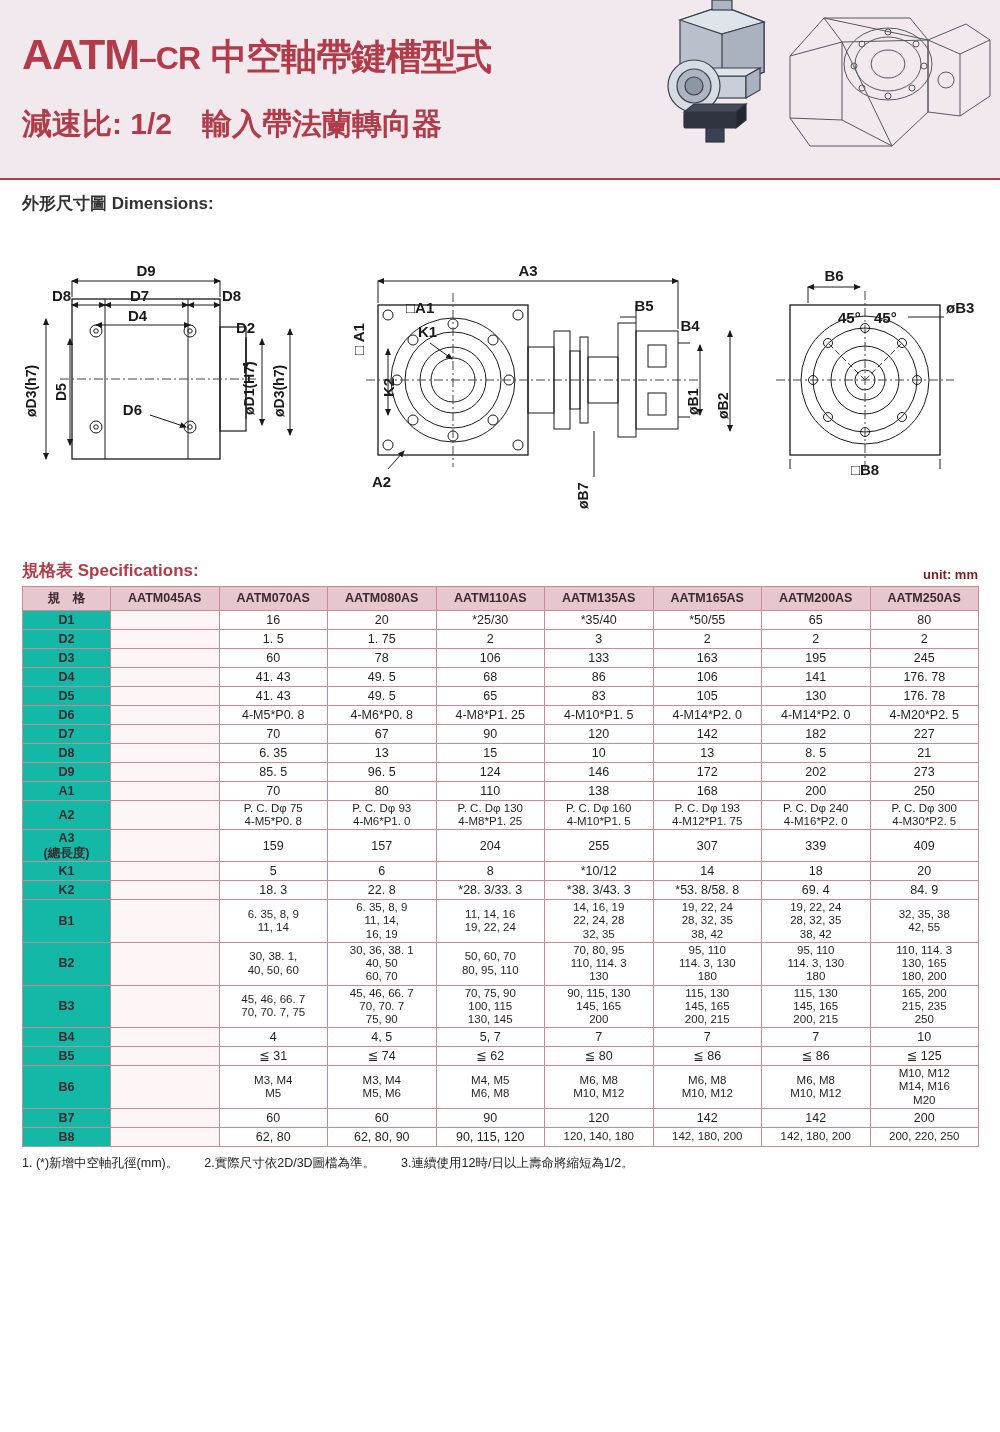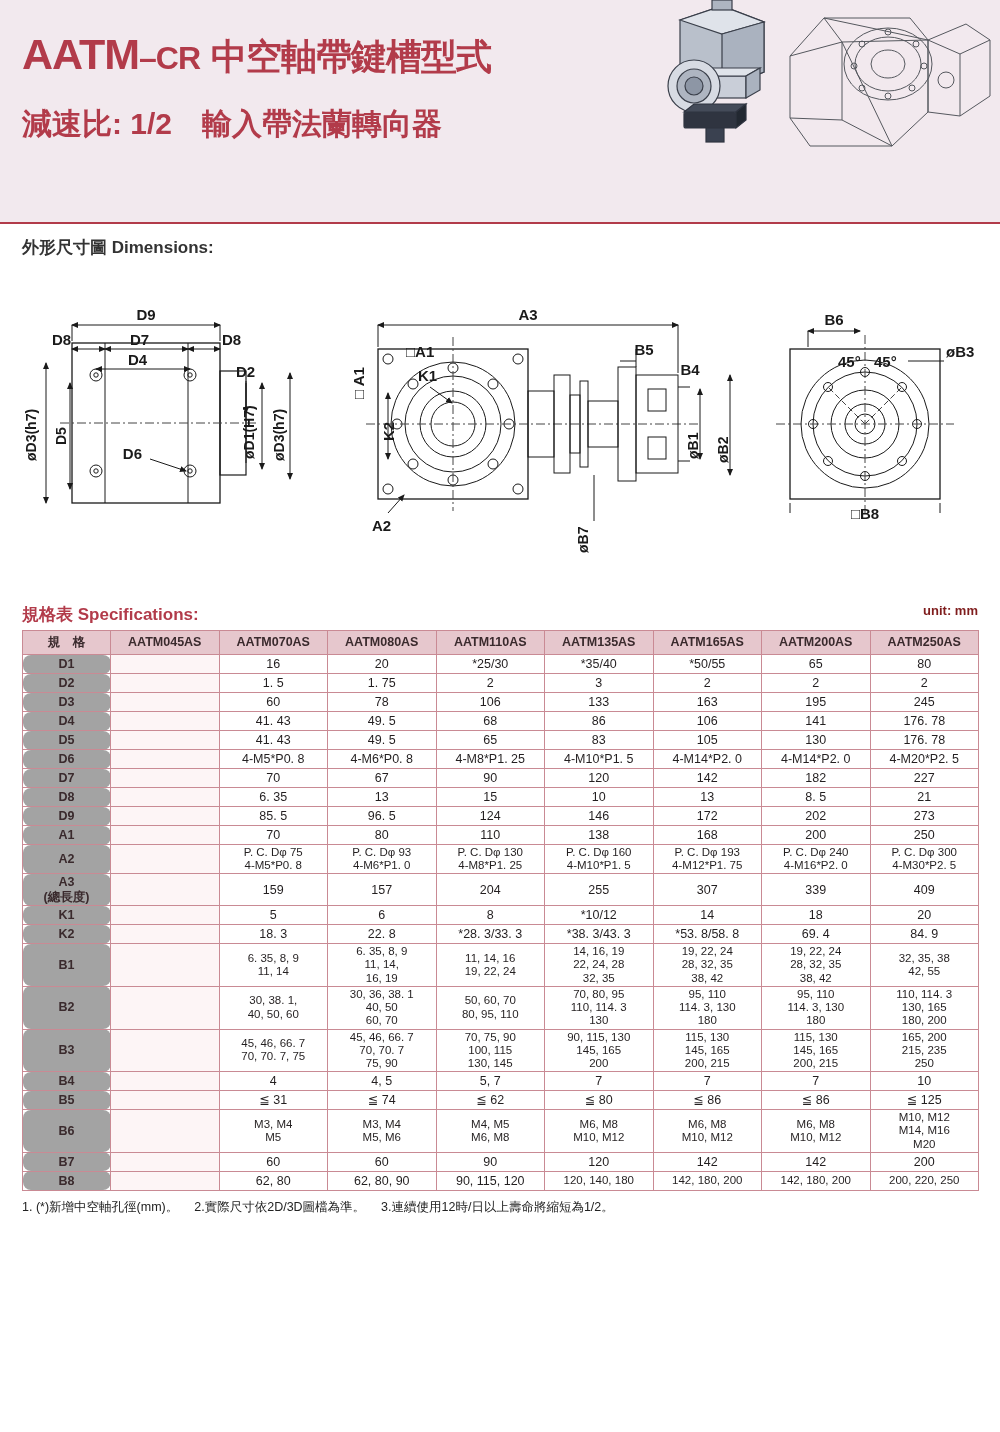--- a/index.html
+++ b/index.html
@@ -8,21 +8,21 @@
     width: 1000px;
     height: 1432px;
     background: #ffffff;
     font-family: "Liberation Sans", sans-serif;
     color: #231f20;
     position: relative;
   }
   
   .header {
     position: relative;
-    height: 224px;
+    height: 180px;
     background: #f2e9ee;
     border-bottom: 2px solid #b23b4a;
     overflow: hidden;
   }
   .header .title-main {
     position: absolute;
     left: 22px;
     top: 30px;
     font-size: 43px;
     font-weight: bold;
@@ -58,20 +58,21 @@
     font-weight: bold;
     color: #333;
     margin: 12px 0 0 22px;
   }
   .sec-label.red {
     color: #b23b4a;
   }
   .spec-head {
     display: flex;
     justify-content: space-between;
+    align-items: flex-end;
     margin: 10px 22px 4px 22px;
   }
   .spec-head .unit {
     font-size: 13px;
     color: #7f1d1d;
     font-weight: bold;
   }
   
   .drawing {
     position: relative;
@@ -96,42 +97,41 @@
     line-height: 1.15;
   }
   table.spec thead th {
     background: #e6c7cd;
     font-weight: bold;
     color: #3a2a2d;
     height: 24px;
     font-size: 12.5px;
   }
   table.spec tbody tr td:first-child {
-    background: #a3a3a3;
+    background: #14b8a6;
     font-weight: bold;
     color: #3a2a2d;
     font-size: 12.5px;
-    border-radius: 8px;
   }
   table.spec tbody td {
     background: #ffffff;
     height: 19px;
   }
   table.spec col.lab { width: 88px; }
   table.spec col.mod { width: 108.5px; }
   .cell-multi { font-size: 11.5px; line-height: 1.25; }
   .cell-small { font-size: 11.5px; }
   .empty-cell { background: #fdf5f6 !important; }
   
   .footnotes {
     margin: 8px 22px 0 22px;
     font-size: 12.5px;
     color: #222;
     display: flex;
-    gap: 16px;
+    gap: 26px;
   }
   .footnotes span { white-space: nowrap; }
 </style>
 </head>
 <body>
 
 <div class="header">
   <div class="title-main">
     <span>AATM</span><span class="small">–</span><span class="small">CR</span>&nbsp;<span class="cjk">中空軸帶鍵槽型式</span>
   </div>

